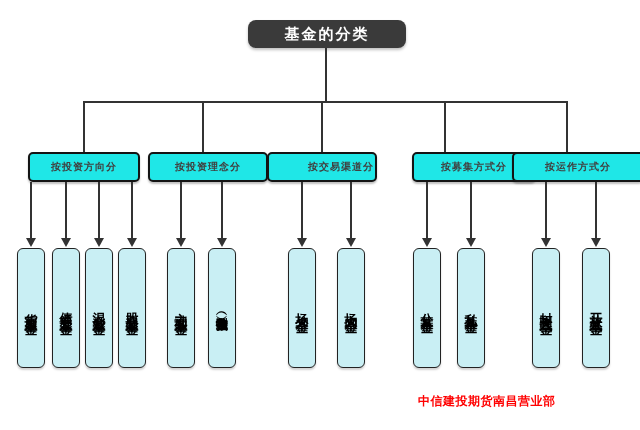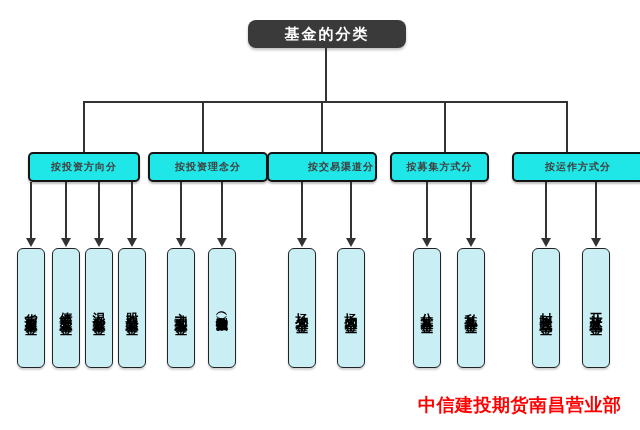--- a/index.html
+++ b/index.html
@@ -34,21 +34,21 @@
     box-sizing:border-box;display:flex;align-items:center;justify-content:center;
     box-shadow:0 2px 2px rgba(0,0,0,.18);
   }
   .leaf span{
     writing-mode:vertical-rl;text-orientation:upright;
     color:#000;font-weight:bold;font-size:13px;letter-spacing:2.5px;line-height:1;
   }
   .leaf span.tight{font-size:12px;letter-spacing:0;}
   .watermark{
     position:absolute;left:418px;top:393px;
-    color:#ff0000;font-weight:bold;font-size:18px;letter-spacing:0.5px;
+    color:#ff0000;font-weight:bold;font-size:12px;letter-spacing:0.5px;
   }
 </style>
 </head>
 <body>
 
 <div class="canvas">
 
   <div class="title-box">
     <span>基金的分类</span>
   </div>
@@ -63,21 +63,21 @@
 
   <div class="cat-box" style="left:28px;width:112px;">
     <span>按投资方向分</span>
   </div>
   <div class="cat-box" style="left:148px;width:120px;">
     <span>按投资理念分</span>
   </div>
   <div class="cat-box" style="left:267px;width:110px;padding-left:38px;">
     <span>按交易渠道分</span>
   </div>
-  <div class="cat-box" style="left:390px;width:99px;">
+  <div class="cat-box" style="left:412px;width:124px;">
     <span>按募集方式分</span>
   </div>
   <div class="cat-box" style="left:512px;width:132px;">
     <span>按运作方式分</span>
   </div>
 
   <div class="arrow" style="left:30px;"></div>
   <div class="arrow" style="left:65px;"></div>
   <div class="arrow" style="left:98px;"></div>
   <div class="arrow" style="left:131px;"></div>

